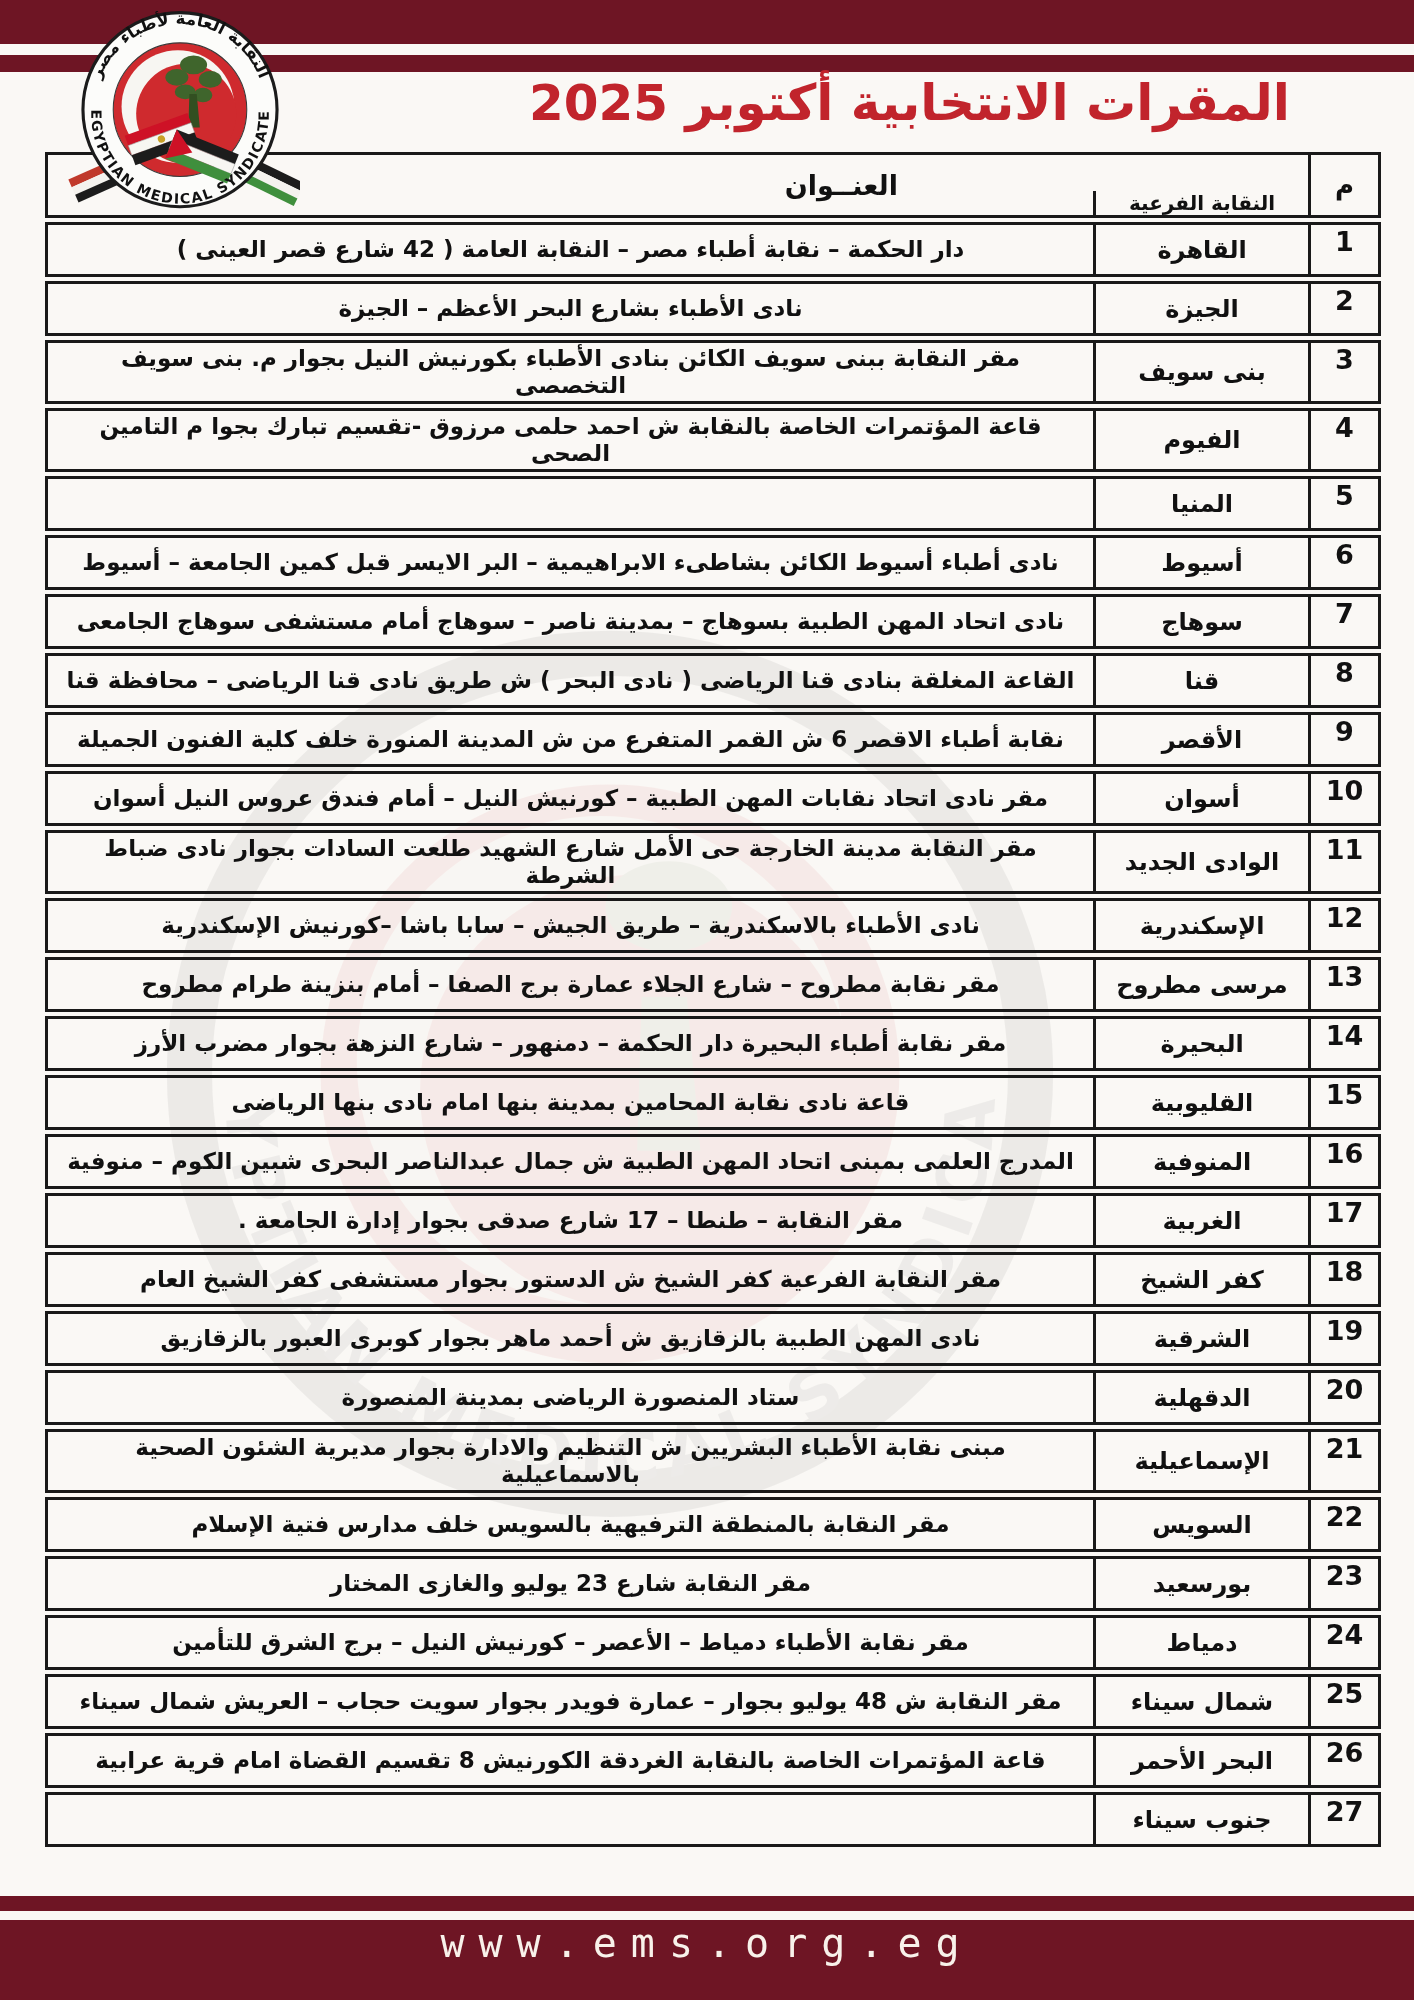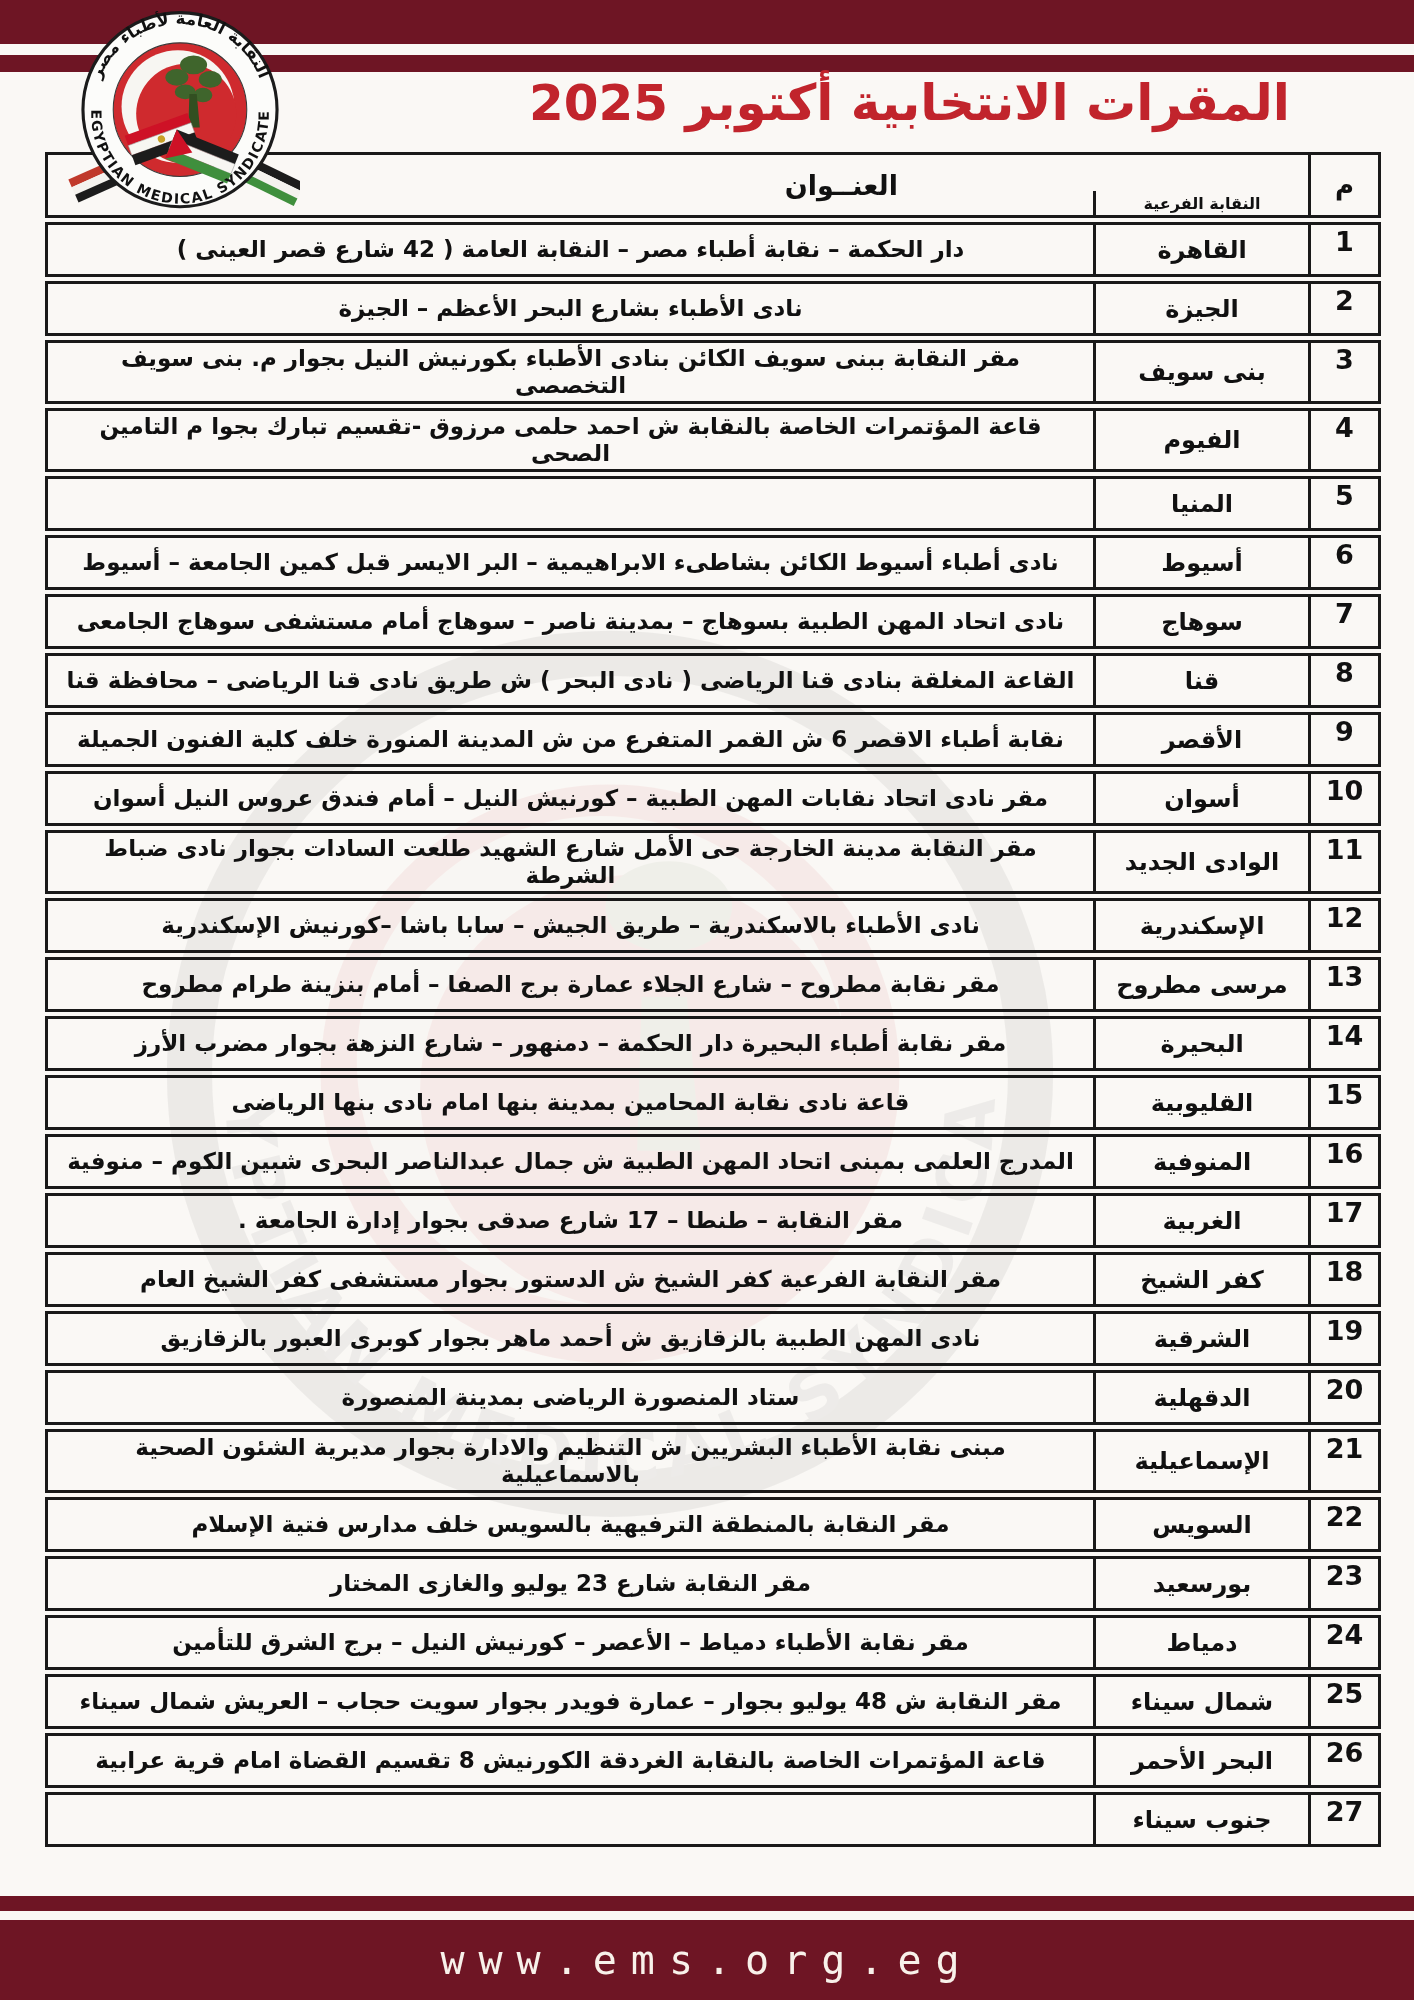--- a/index.html
+++ b/index.html
@@ -41,27 +41,27 @@
     flex:0 0 215px;display:flex;justify-content:center;align-items:center;
     font-weight:bold;font-size:24px;color:#111;text-align:center;
     border-left:3.5px solid var(--ink);padding:2px 6px;box-sizing:border-box;
   }
   .cell-addr{
     flex:1;display:flex;justify-content:center;align-items:center;
     font-weight:bold;font-size:23px;line-height:27px;color:#111;text-align:center;
     padding:2px 14px;box-sizing:border-box;border-radius:10px;
   }
   .thead .cell-num{align-items:center;padding-top:0;font-size:26px;}
-  .thead .cell-branch{font-size:16px;margin-top:36px;}
+  .thead .cell-branch{font-size:20px;margin-top:36px;}
   .thead .cell-addr{justify-content:flex-start;padding-right:195px;font-size:27px;}
 
   .footer-thin{position:absolute;top:1896px;left:0;right:0;height:15px;background:var(--maroon);}
   .footer-main{
     position:absolute;top:1920px;left:0;right:0;height:80px;background:var(--maroon);
-    display:flex;align-items:center;justify-content:center;
+    display:flex;align-items:flex-start;justify-content:center;
   }
   .footer-url{
     color:#f8f1ea;font-family:"DejaVu Sans Mono", monospace;
     font-size:40px;letter-spacing:14px;direction:ltr;
   }
 </style>
 </head>
 <body>
 
 <div class="bar-top"></div>

